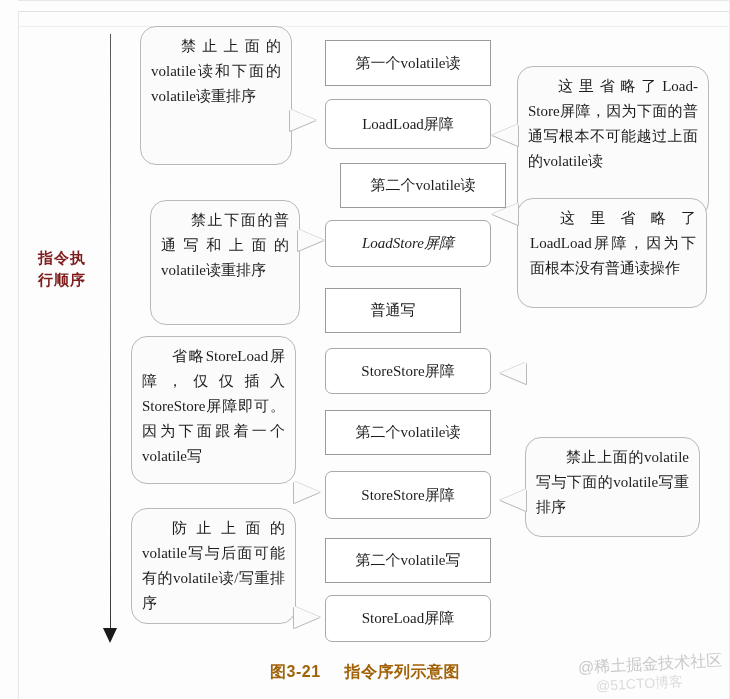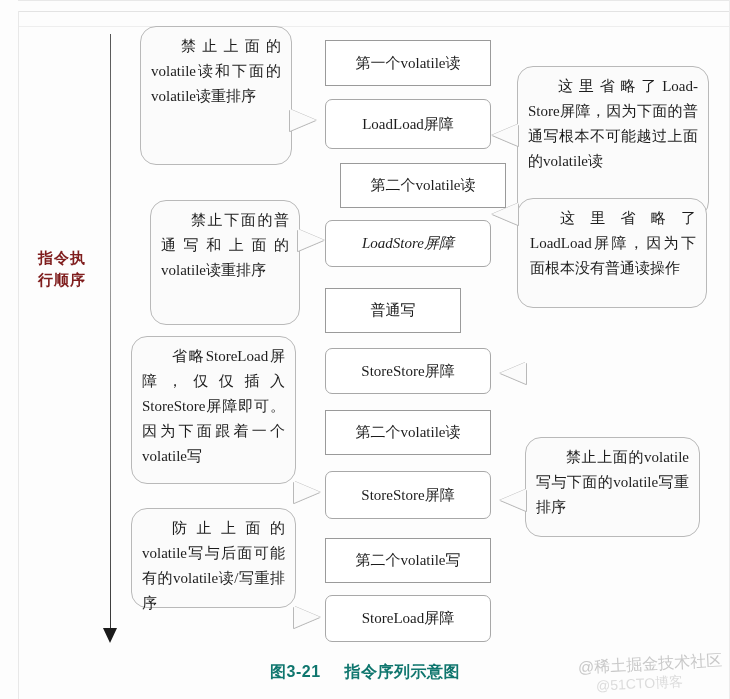--- a/index.html
+++ b/index.html
@@ -86,21 +86,21 @@
   .tail-l{              
     border-top:11px solid transparent;
     border-bottom:11px solid transparent;
     border-right:26px solid #fbfbfb;
     filter:drop-shadow(-1px 0 0 #b9b9b9) drop-shadow(1px 1px 0 #b9b9b9);
   }
 
   
   .caption{
     position:absolute;left:0;top:662px;width:730px;
-    text-align:center;font-size:16px;font-weight:700;color:#0f766e;
+    text-align:center;font-size:16px;font-weight:700;color:#a16207;
     font-family:"Liberation Sans","DejaVu Sans",sans-serif;
     letter-spacing:0.5px;
   }
   .caption .gap{display:inline-block;width:14px;}
   .watermark{
     position:absolute;left:578px;top:652px;width:150px;height:44px;
     pointer-events:none;
   }
   .wm1{
     position:absolute;left:0;top:2px;width:150px;
@@ -161,21 +161,21 @@
   <div class="callout" style="left:150px;top:200px;width:150px;height:125px;">
     <span class="ind">禁止下面的普通写和上面的volatile读重排序</span>
   </div>
   <div class="tail tail-r" style="left:298px;top:229px;"></div>
 
   <div class="callout" style="left:131px;top:336px;width:165px;height:148px;">
     <span class="ind">省略StoreLoad屏障，仅仅插入StoreStore屏障即可。因为下面跟着一个volatile写</span>
   </div>
   <div class="tail tail-r" style="left:294px;top:481px;"></div>
 
-  <div class="callout" style="left:131px;top:508px;width:165px;height:100px;">
+  <div class="callout" style="left:131px;top:508px;width:165px;height:116px;">
     <span class="ind">防止上面的volatile写与后面可能有的volatile读/写重排序</span>
   </div>
   <div class="tail tail-r" style="left:294px;top:606px;"></div>
 
   <div class="callout" style="left:517px;top:38px;width:192px;height:152px;margin-top:28px;">
     <span class="ind">这里省略了Load-Store屏障，因为下面的普通写根本不可能越过上面的volatile读</span>
   </div>
   <div class="tail tail-l" style="left:492px;top:124px;"></div>
 
   <div class="callout" style="left:517px;top:198px;width:190px;height:110px;padding-left:12px;">

